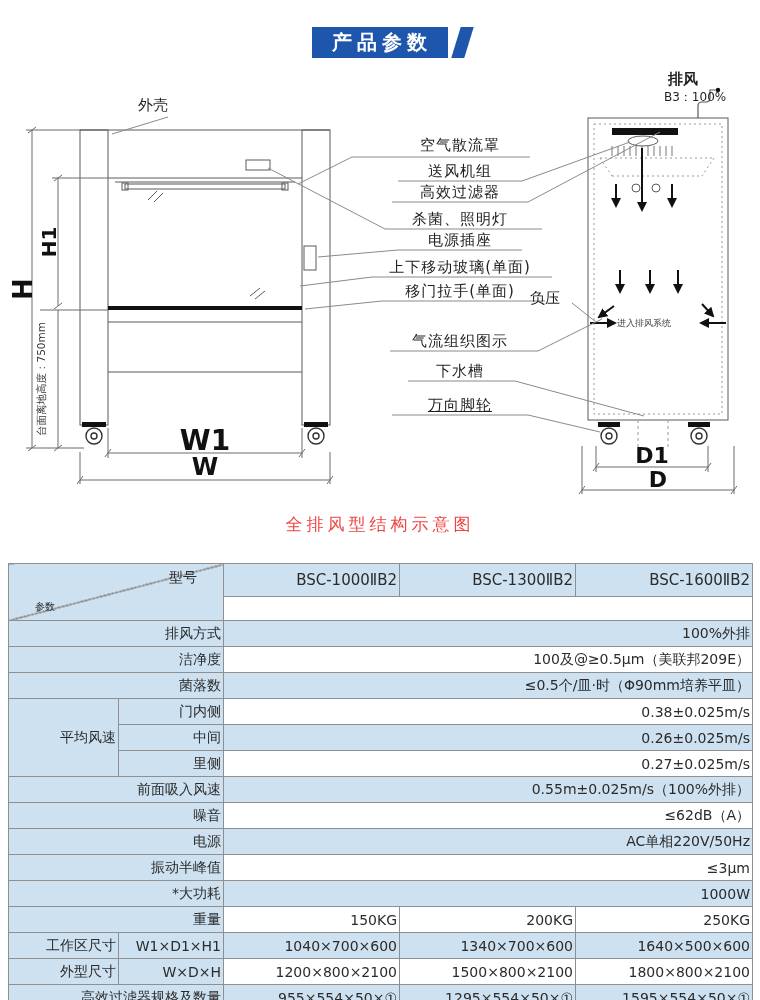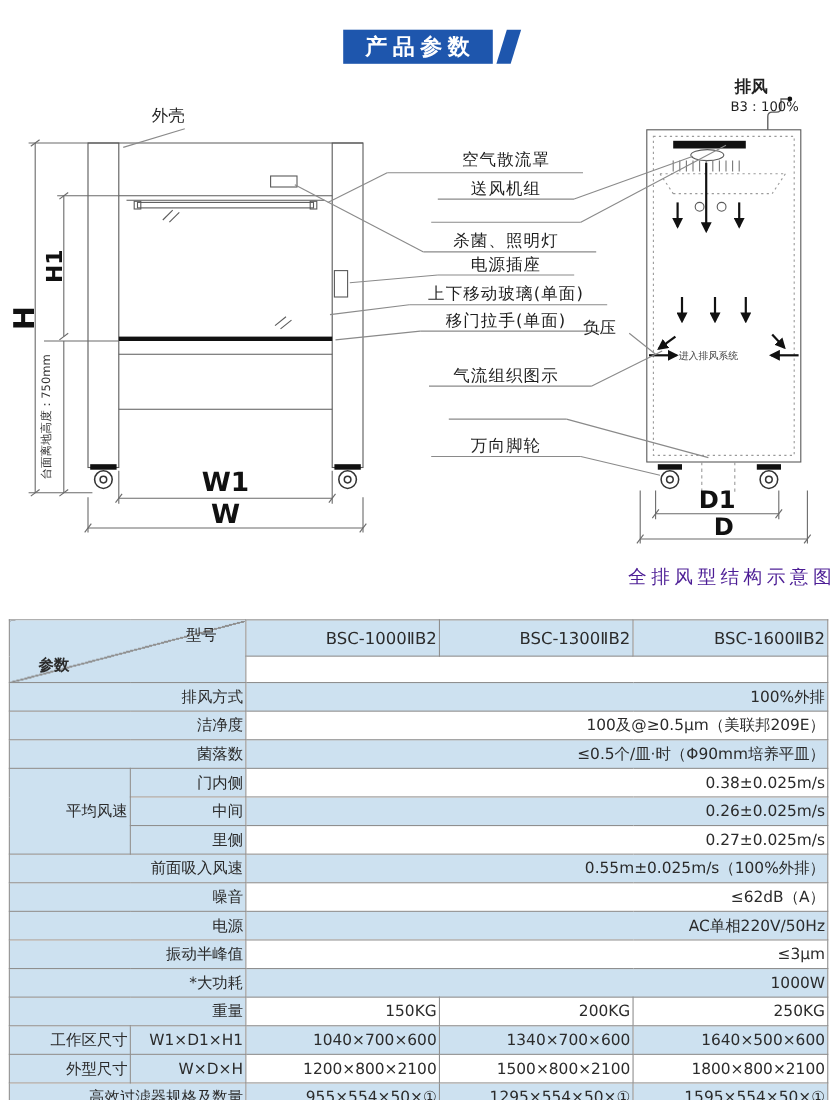--- a/index.html
+++ b/index.html
@@ -13,40 +13,40 @@
   .badge-slash{position:absolute;left:456px;top:27px;width:13px;height:31px;
     background:#1e56ad;transform:skewX(-17deg);}
 
   
   .diagram{position:absolute;left:0;top:60px;width:760px;height:500px;}
   .diagram svg{position:absolute;left:0;top:0;}
   .dlabel{position:absolute;color:#1f1f1f;white-space:nowrap;}
   .callout{font-size:15px;letter-spacing:1px;text-align:center;width:240px;left:340px;}
   .dim{font-weight:600;color:#111;}
   .rot{transform:rotate(-90deg);transform-origin:center center;text-align:center;}
-  .caption{position:absolute;left:0;top:513px;width:760px;text-align:right;
-    font-size:17px;letter-spacing:4px;color:#4c1d95;}
+  .caption{position:absolute;left:0;top:513px;width:760px;text-align:center;
+    font-size:17px;letter-spacing:4px;color:#ef4444;}
 
   
   table.spec{position:absolute;left:8px;top:563px;width:744px;border-collapse:collapse;
     table-layout:fixed;font-size:14px;}
   table.spec td{border:1px solid #8f8f8f;text-align:right;vertical-align:middle;
     padding:1px 2px;height:23px;color:#2b2b2b;overflow:hidden;white-space:nowrap;}
   td.blue{background:#cde1f0;}
   td.white{background:#ffffff;}
   tr.r-head td{height:30px;font-size:15px;}
   tr.r-empty td{height:21px;border-top:none;}
   td.corner{position:relative;padding:0;
     background:
       linear-gradient(to bottom right,
         rgba(0,0,0,0) calc(50% - 0.8px), #8f8f8f calc(50% - 0.8px),
         #8f8f8f calc(50% + 0.8px), rgba(0,0,0,0) calc(50% + 0.8px)),
       #cde1f0;}
   .corner-top{position:absolute;right:26px;top:5px;font-size:14px;}
-  .corner-bottom{position:absolute;left:26px;bottom:6px;font-size:14px;font-weight:bold;}
+  .corner-bottom{position:absolute;left:26px;bottom:6px;font-size:10px;}
 </style>
 </head>
 <body>
 
 <div class="page">
 
   <div class="badge">产品参数</div>
   <div class="badge-slash"></div>
 
   <div class="diagram">
@@ -193,31 +193,33 @@
     </svg>
 
     <div class="dlabel" style="left:138px;top:36px;font-size:15px;">外壳</div>
     <div class="dlabel" style="left:668px;top:10px;font-size:15px;font-weight:600;">排风</div>
     <div class="dlabel" style="left:664px;top:29px;font-size:12px;">B3：100%</div>
     <div class="dlabel" style="left:530px;top:229px;font-size:15px;">负压</div>
     <div class="dlabel" style="left:617px;top:257px;font-size:9px;width:84px;color:#444;">进入排风系统</div>
 
     <div class="dlabel callout" style="top:102px;">送风机组</div>
     <div class="dlabel callout" style="top:76px;">空气散流罩</div>
+    <div class="dlabel callout" style="top:123px;">高效过滤器</div>
     <div class="dlabel callout" style="top:150px;">杀菌、照明灯</div>
     <div class="dlabel callout" style="top:171px;">电源插座</div>
     <div class="dlabel callout" style="top:198px;">上下移动玻璃(单面)</div>
     <div class="dlabel callout" style="top:222px;">移门拉手(单面)</div>
     <div class="dlabel callout" style="top:272px;">气流组织图示</div>
-    <div class="dlabel callout" style="top:336px;">万向脚轮</div>
+    <div class="dlabel callout" style="top:302px;">下水槽</div>
+    <div class="dlabel callout" style="top:336px;text-decoration:underline;">万向脚轮</div>
 
     <div class="dlabel dim rot" style="left:8px;top:214px;width:30px;font-size:26px;">H</div>
     <div class="dlabel dim rot" style="left:32px;top:170px;width:34px;font-size:20px;">H1</div>
     <div class="dlabel rot" style="left:-38px;top:312px;width:160px;font-size:10.5px;color:#333;">台面离地高度：750mm</div>
-    <div class="dlabel dim" style="left:175px;top:364px;width:60px;font-size:24px;text-align:center;">W1</div>
+    <div class="dlabel dim" style="left:175px;top:364px;width:60px;font-size:28px;text-align:center;">W1</div>
     <div class="dlabel dim" style="left:175px;top:393px;width:60px;font-size:24px;text-align:center;">W</div>
     <div class="dlabel dim" style="left:622px;top:383px;width:60px;font-size:22px;text-align:center;">D1</div>
     <div class="dlabel dim" style="left:628px;top:407px;width:60px;font-size:22px;text-align:center;">D</div>
   </div>
 
   <div class="caption">全排风型结构示意图</div>
 
   <table class="spec">
     <colgroup>
         <col style="width:110px">

